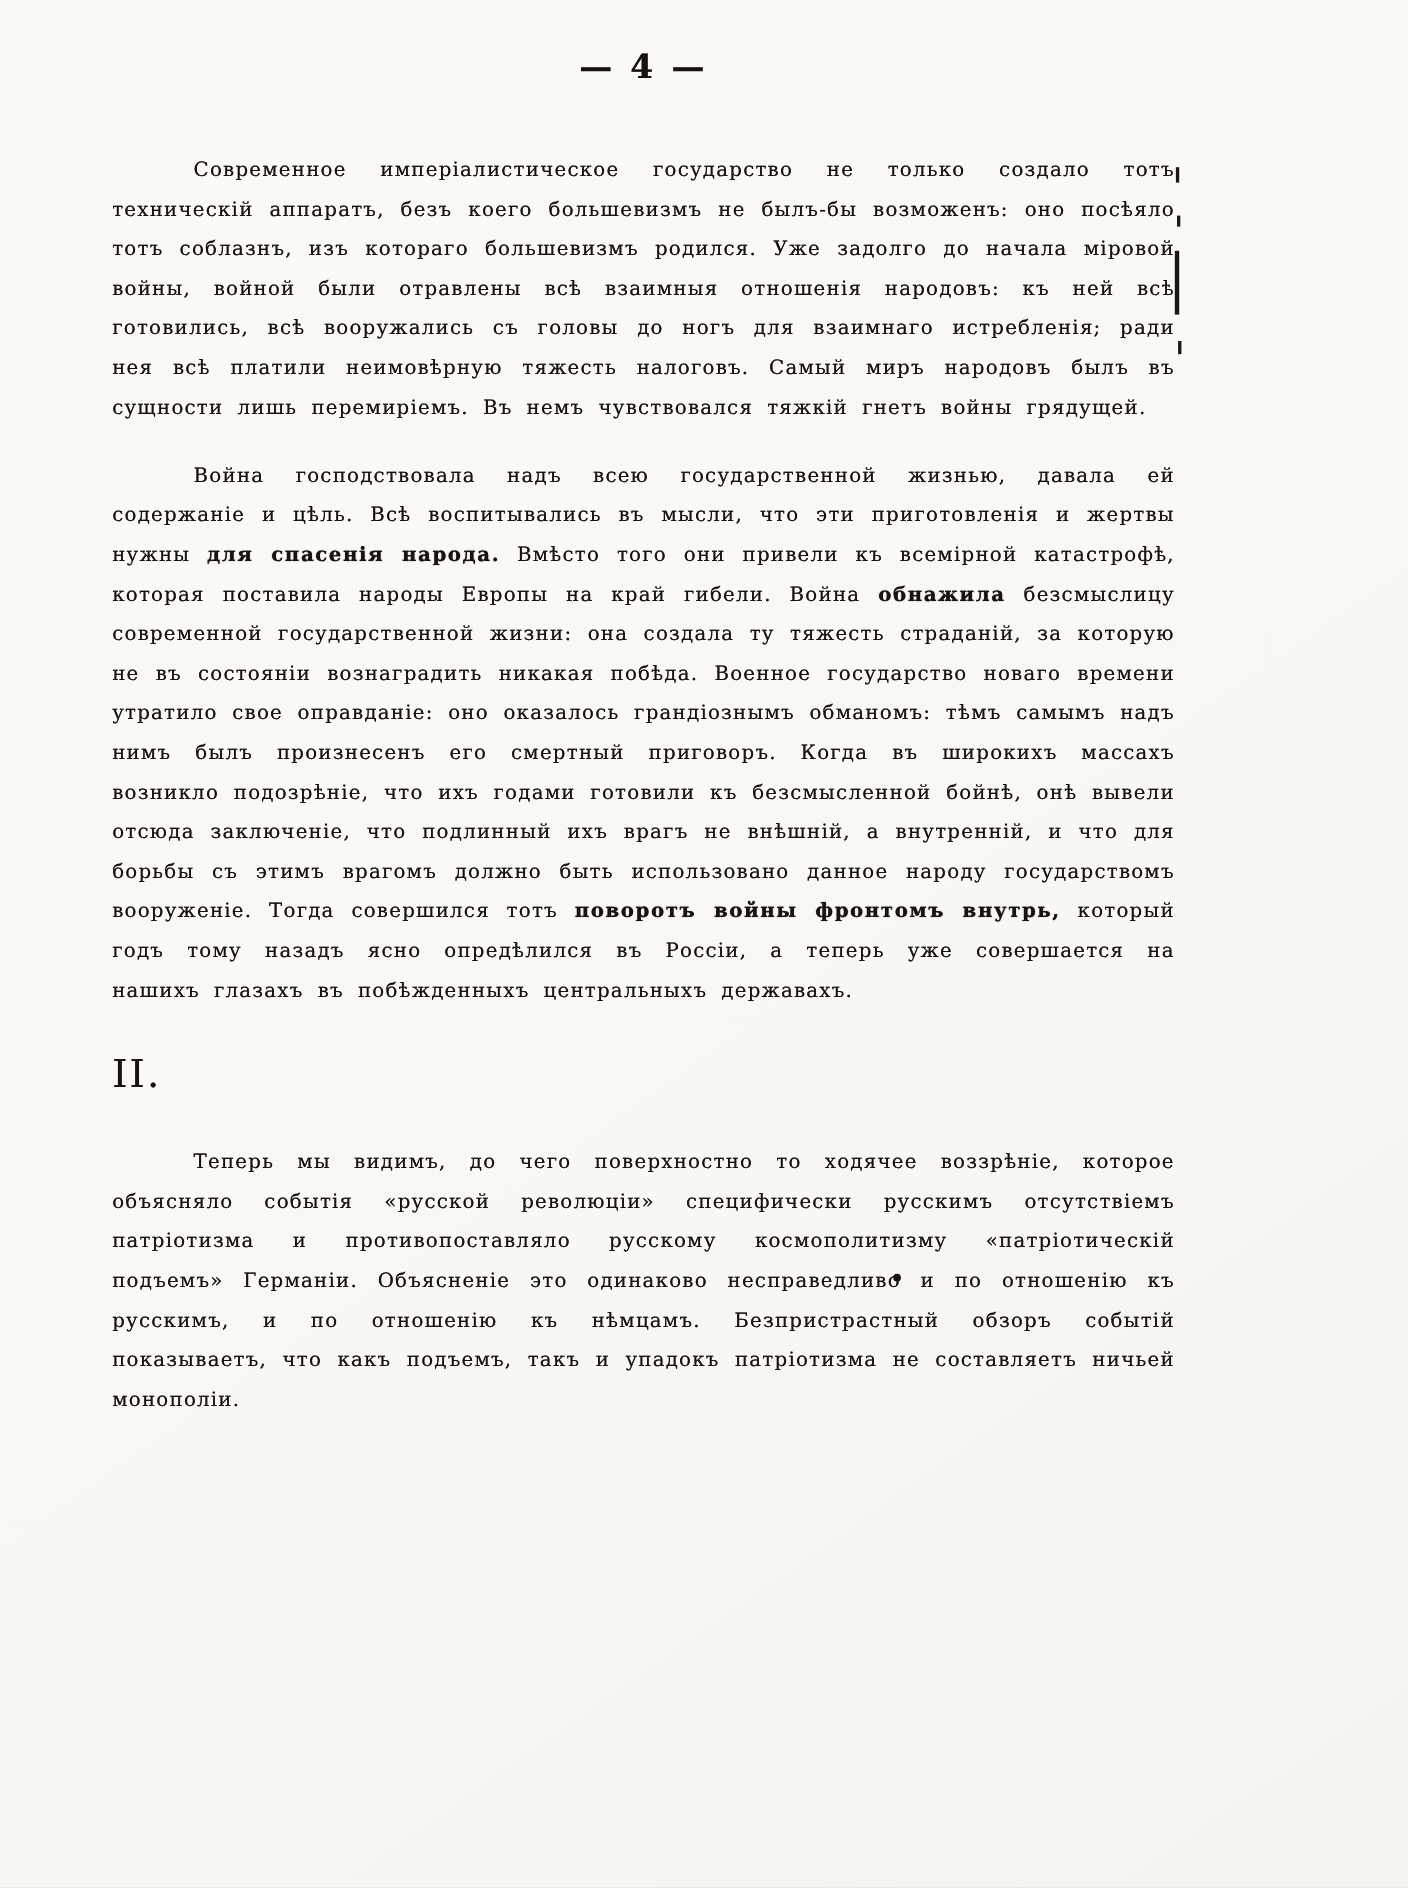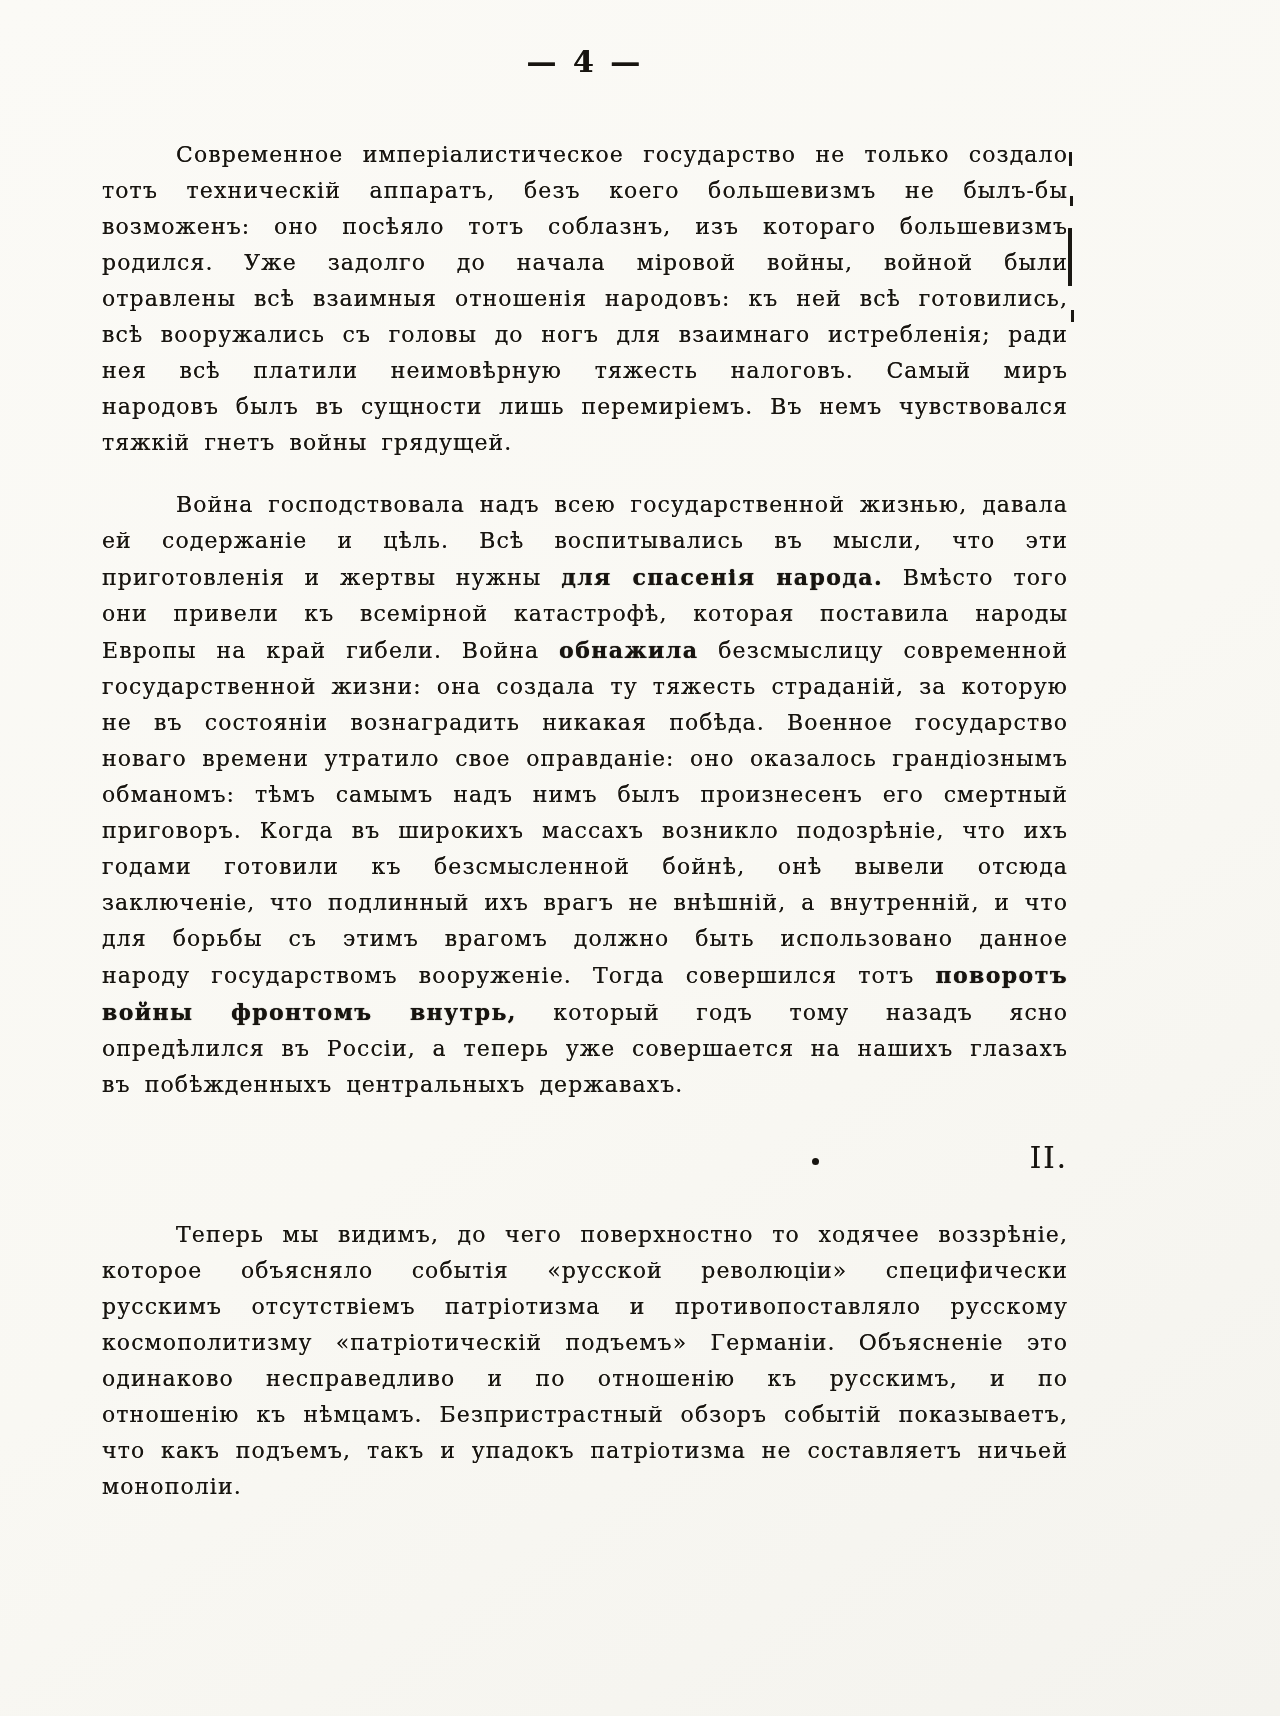--- a/index.html
+++ b/index.html
@@ -30,41 +30,41 @@
   .page-number {
     text-align: center;
     font-size: 30px;
     font-weight: bold;
     letter-spacing: 3px;
     margin-bottom: 58px;
     text-shadow: 0 0 0.6px rgba(23,20,15,0.7);
   }
 
   .para {
-    font-size: 22px;
+    font-size: 18px;
     line-height: 36px;
     text-align: justify;
     text-indent: 74px;
     letter-spacing: 1.1px;
     word-spacing: 6px;
     margin-bottom: 26px;
     text-shadow: 0 0 0.55px rgba(23,20,15,0.75);
   }
 
   .para .seg { font-weight: normal; }
 
   .para .seg.bold {
     font-weight: bold;
     letter-spacing: 1.4px;
     text-shadow: 0 0 0.8px rgba(10,8,4,0.9);
   }
 
   .section-heading {
-    text-align: right;
-    font-size: 29px;
+    text-align: left;
+    font-size: 35px;
     letter-spacing: 2px;
     margin: 38px 0 42px 0;
     text-shadow: 0 0 0.6px rgba(23,20,15,0.75);
   }
 
   
   .artifact {
     position: absolute;
     background: #1a1813;
   }

